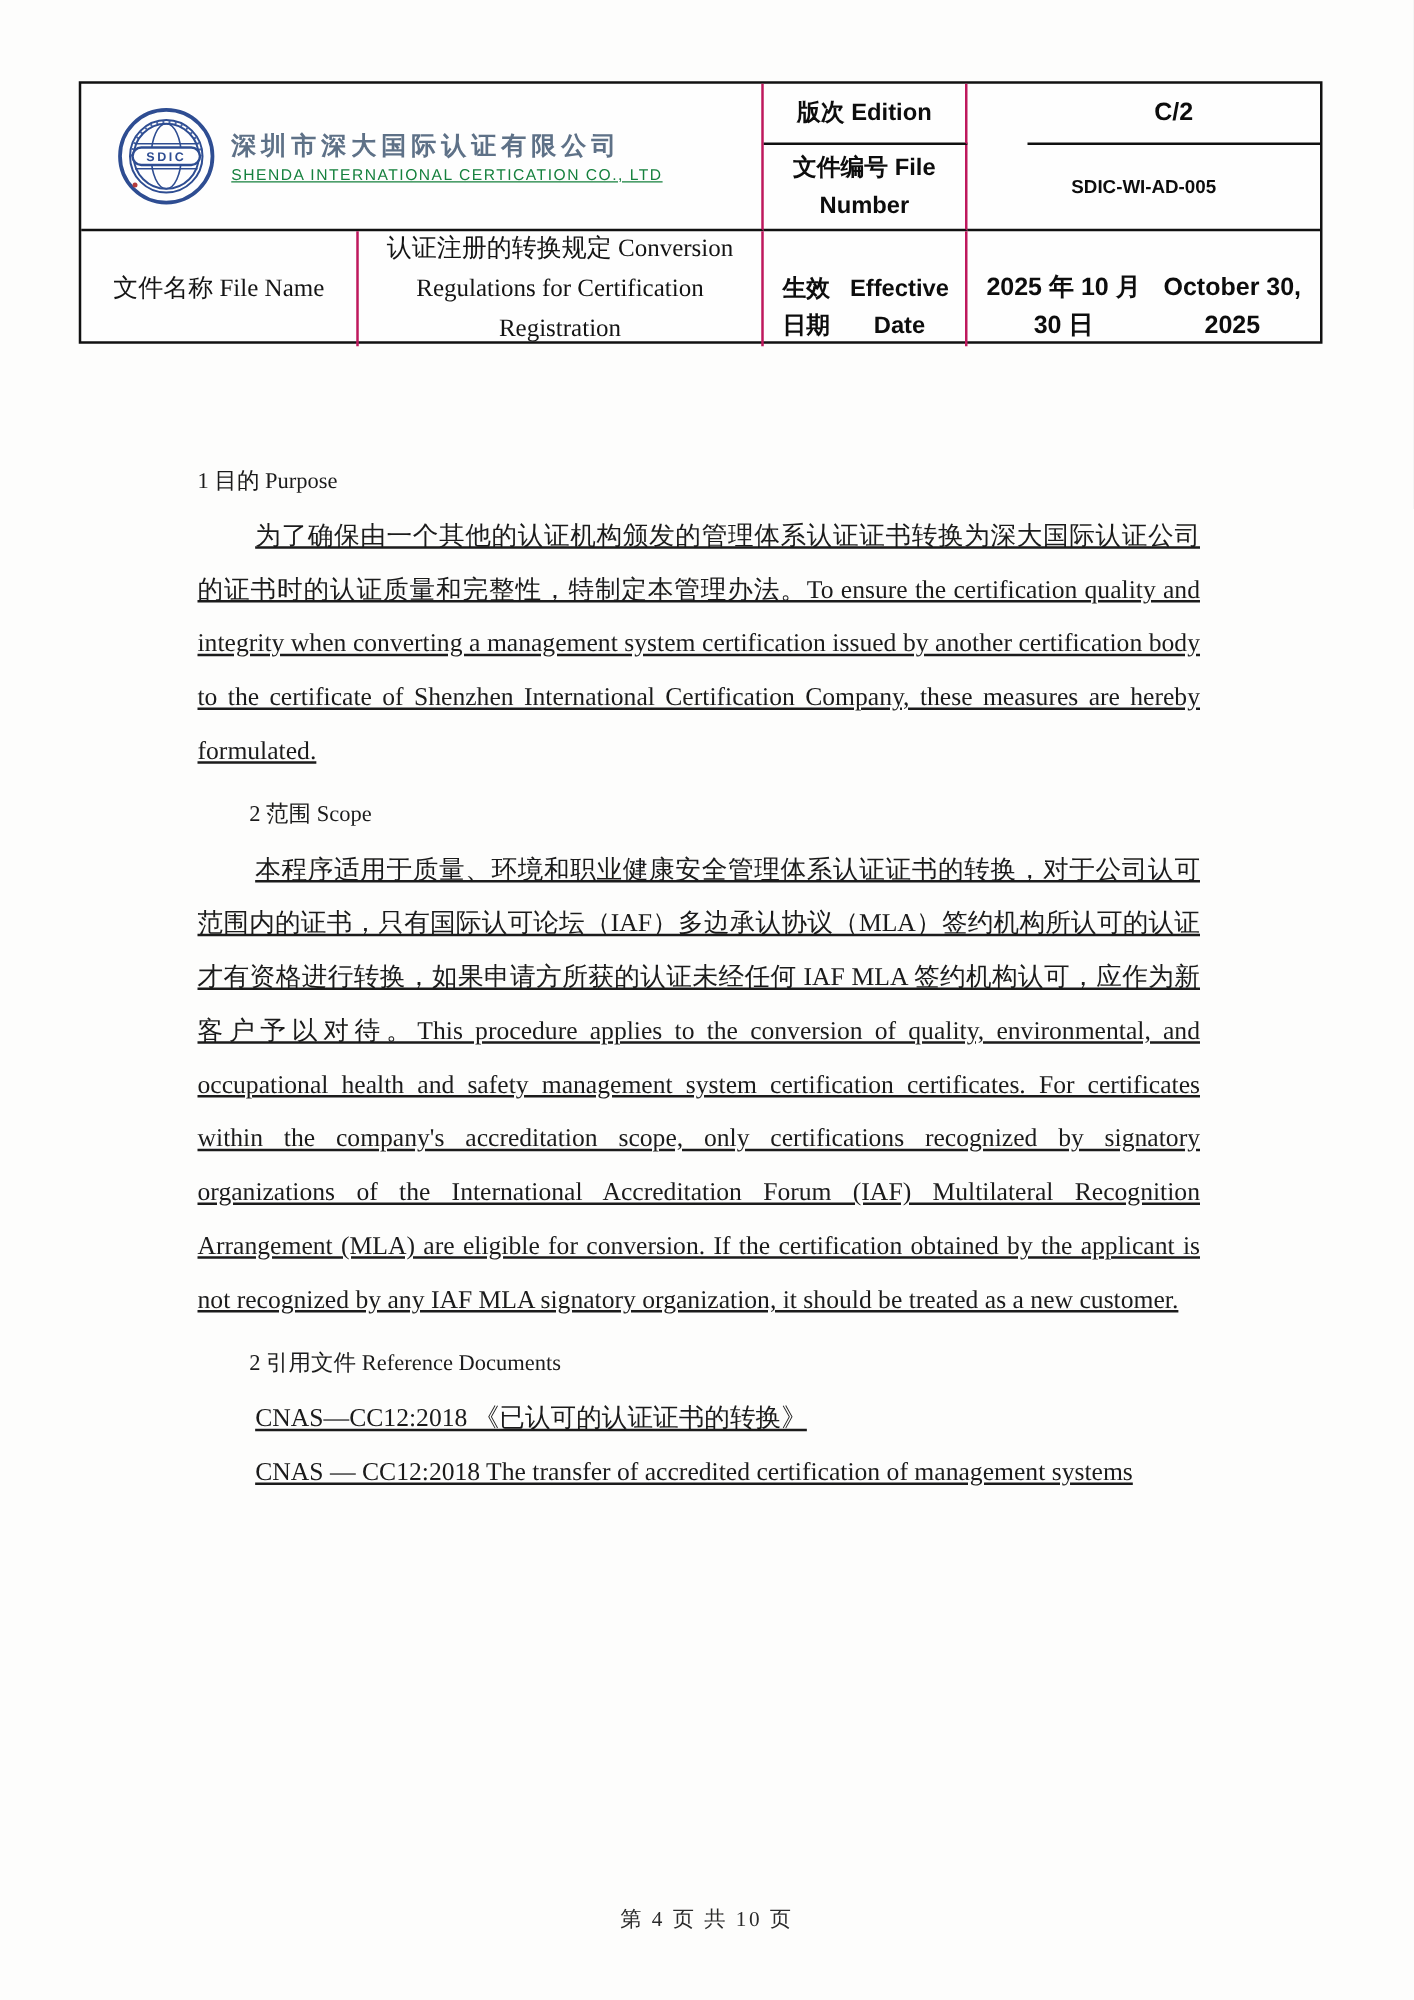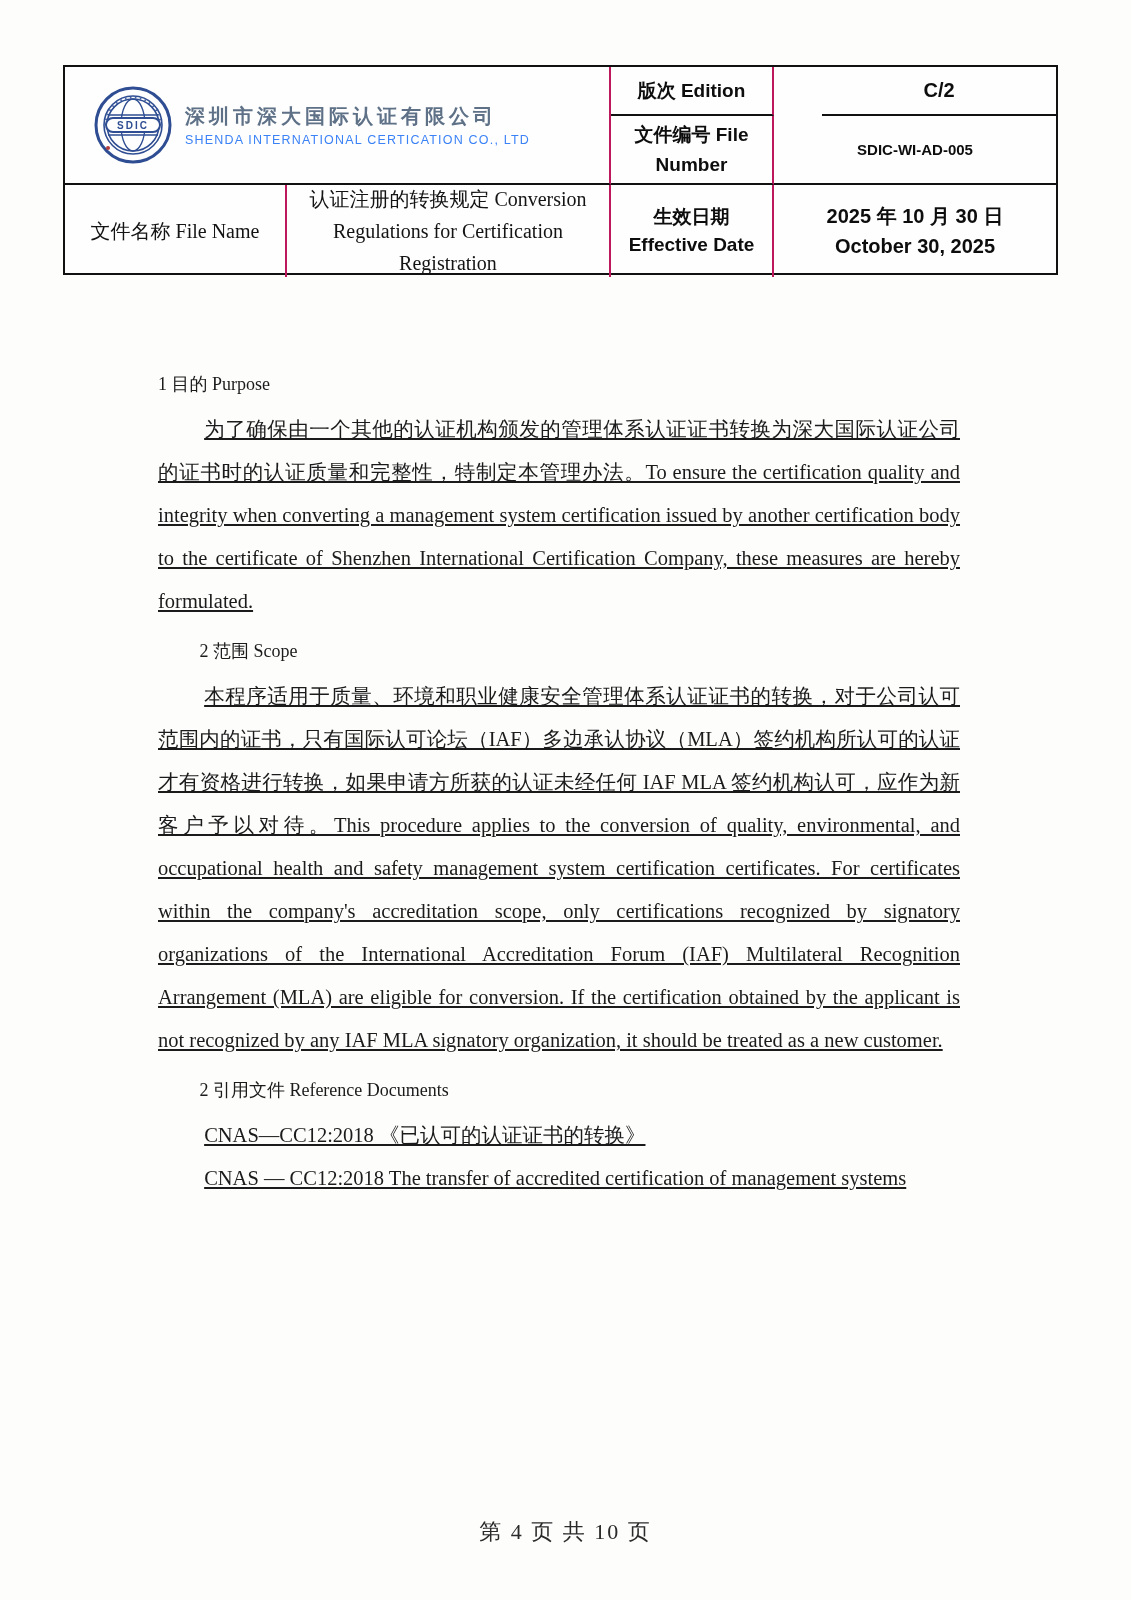--- a/index.html
+++ b/index.html
@@ -32,33 +32,33 @@
   .logo-svg { width:80px; height:80px; flex:0 0 auto; }
   .company-names { display:flex; flex-direction:column; justify-content:center; text-align:left; }
   .company-cn {
     font-family:"Liberation Sans","DejaVu Sans",sans-serif;
     font-size:20px; font-weight:bold; letter-spacing:4px;
     color:#5e7187;
   }
   .company-en {
     font-family:"Liberation Sans","DejaVu Sans",sans-serif;
     font-size:12.5px; letter-spacing:1.2px;
-    color:#3b82f6; margin-top:3px;
+    color:#15803d; margin-top:3px;text-decoration:underline;
   }
 
   .hd-label, .hd-value {
     font-family:"Liberation Sans","DejaVu Sans",sans-serif;
     font-weight:bold; font-size:19px; line-height:1.55; color:#0d0d0d;
   }
   .hd-value { font-size:20px; }
   .filename-label, .filename-value {
     font-family:"Liberation Serif","DejaVu Serif",serif;
     font-weight:normal; font-size:20px; line-height:1.6; color:#141414;
   }
-  .two-line { flex-direction:column; line-height:1.5; }
+  .two-line { flex-direction:row; line-height:1.5;align-items:flex-end; }
 
   
   .content {
     position:absolute; left:158px; top:356px; width:802px;
     font-size:20.5px; line-height:43px;
     text-align:justify;
     color:#1b1b1b;
   }
   .sec-heading {
     font-size:18px; line-height:44px;
@@ -66,21 +66,21 @@
     text-align:left;
     white-space:nowrap;
   }
   .sec-heading.indented { padding-left:2.3em; }
   .content p { margin:0; text-indent:2.25em;text-decoration:underline; }
 
   
   .footer {
     position:absolute; left:0; right:0; bottom:53px;
     text-align:center;
-    font-size:22px; letter-spacing:2px; color:#2a2a2a;
+    font-size:17px; letter-spacing:2px; color:#2a2a2a;
   }
 </style>
 </head>
 <body>
 
 <div class="page">
 
   <div class="header-table">
 
     <div class="cell logo-cell b-r b-b">

